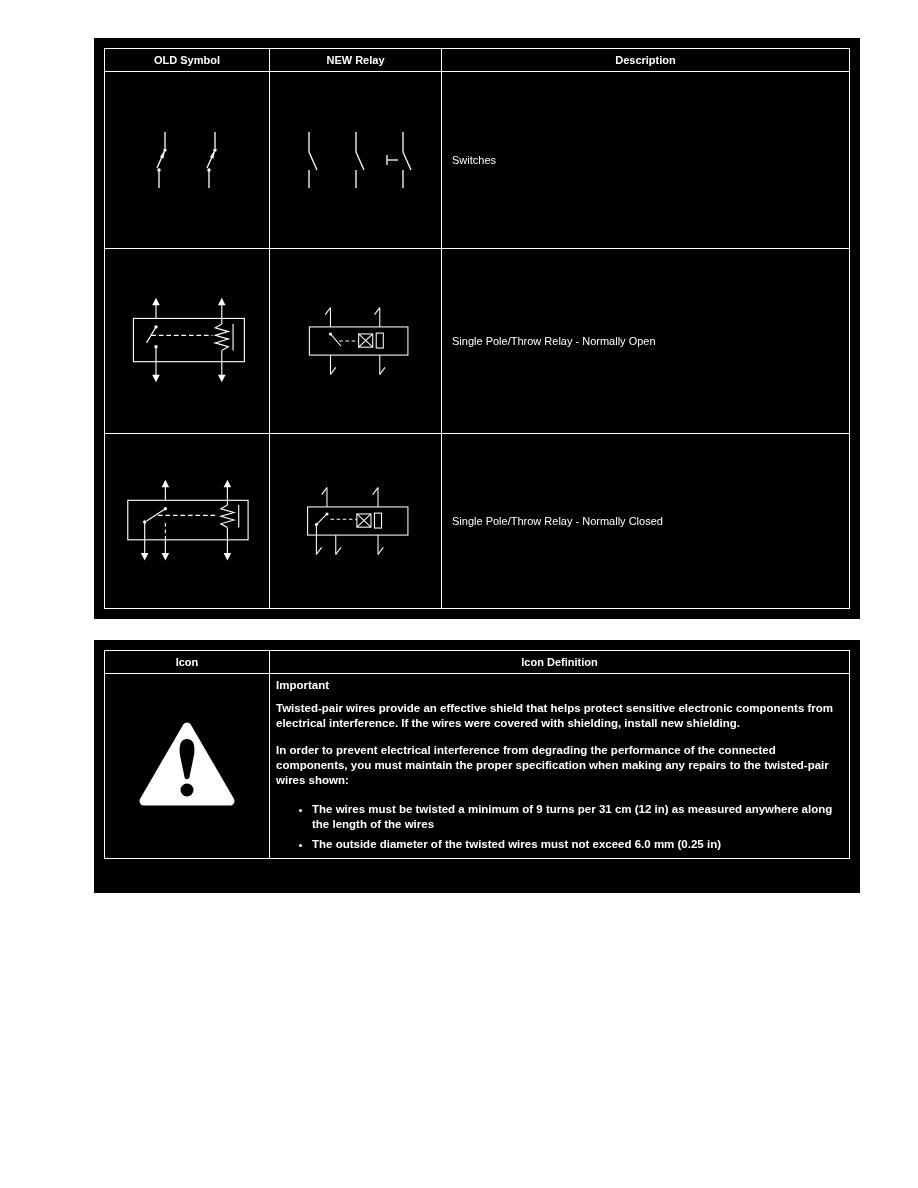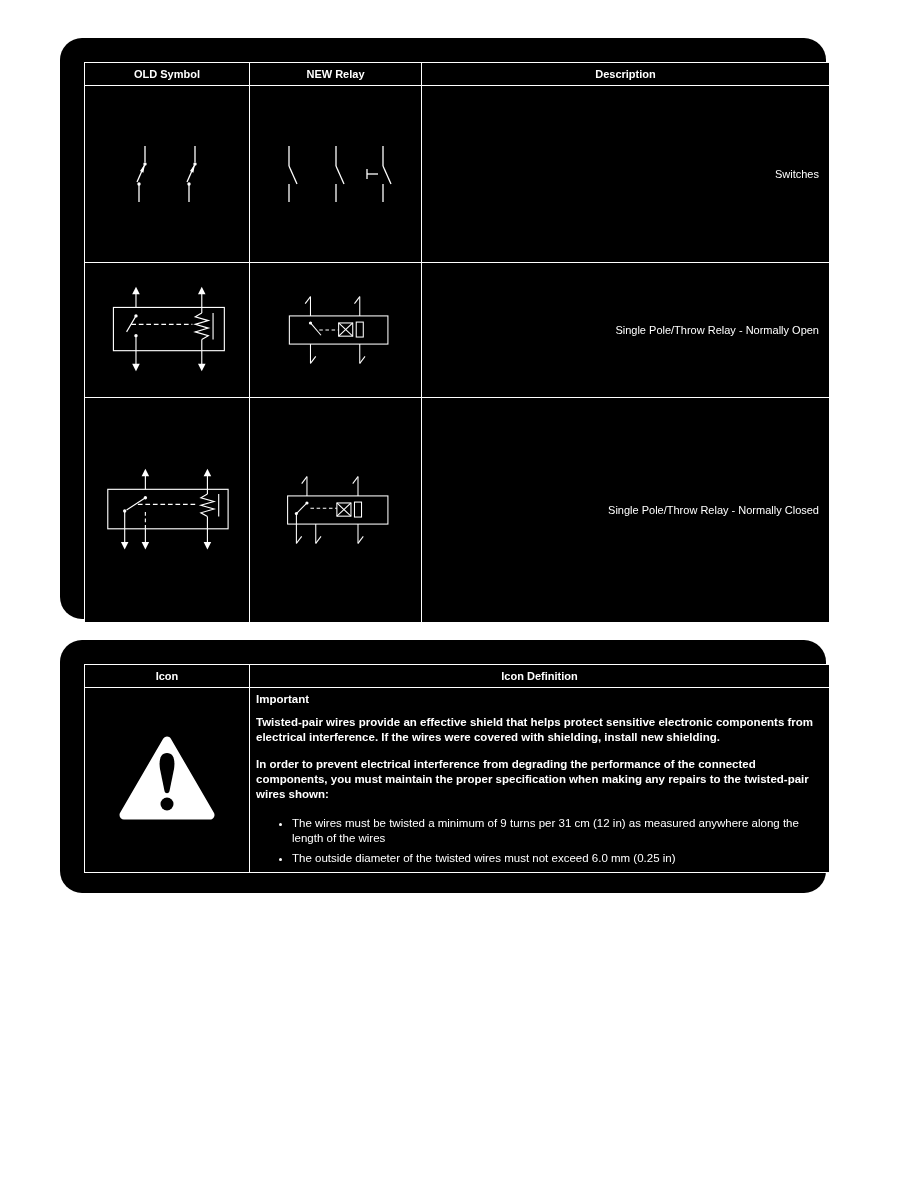--- a/index.html
+++ b/index.html
@@ -5,25 +5,24 @@
   html,body { margin:0; padding:0; background:#ffffff; }
   .page {
     position: relative;
     width: 918px; height: 1188px;
     background: #ffffff;
     font-family: "Liberation Sans", sans-serif;
     overflow: hidden;
   }
   .black-panel {
     position: absolute;
-    left: 60px;
+    left: 94px;
     background: #000000;
     box-sizing: border-box;
-    padding: 24px;
-    border-radius: 22px;
+    padding: 10px;
   }
   .panel1 { top: 38px; width: 766px; height: 581px; }
   .panel2 { top: 640px; width: 766px; height: 253px; }
   table.wtable {
     border-collapse: collapse;
     table-layout: fixed;
     width: 746px;
     background: #000000;
   }
   .panel1 table.wtable { height: 561px; }
@@ -38,21 +37,21 @@
     font-weight: bold;
     text-align: center;
     vertical-align: middle;
     padding: 1px 2px;
   }
   td.symcell {
     text-align: center;
     vertical-align: middle;
   }
   td.desccell {
-    text-align: right;
+    text-align: left;
     vertical-align: middle;
     font-size: 11px;
     font-weight: normal;
     padding: 2px 10px;
   }
   td.iconcell {
     text-align: center;
     vertical-align: middle;
   }
   td.defcell {
@@ -63,21 +62,21 @@
   }
   td.defcell p {
     margin: 0 0 12px 0;
     font-weight: bold;
     color: #ffffff;
   }
   td.defcell p.def-title { margin-bottom: 8px; }
   td.defcell ul {
     margin: 14px 0 0 36px;
     padding: 0;
-    font-weight: normal;
+    font-weight: bold;
     color: #ffffff;
   }
   td.defcell li { margin-bottom: 5px; }
   svg.sym { display: block; margin: 0 auto; }
 </style>
 </head>
 <body>
 
 <div class="page">
 
@@ -131,21 +130,21 @@
                   <line x1="122" y1="24" x2="130" y2="42"></line>
                   <line x1="122" y1="42" x2="122" y2="60"></line>
                 <line x1="106" y1="32" x2="117" y2="32"></line>
                   <line x1="106" y1="27" x2="106" y2="37"></line>
               </g>
             </svg>
           </td>
           <td class="desccell">Switches</td>
         </tr>
 
-        <tr style="height:135px">
+        <tr style="height:185px">
           <td class="symcell">
             <svg class="sym" viewBox="0 0 170 100" width="160" height="94">
               <g stroke="#fff" stroke-width="1.2" fill="none">
                 <rect x="28" y="26" width="118" height="46"></rect>
                 <line x1="52" y1="26" x2="52" y2="10"></line>
                   <line x1="122" y1="26" x2="122" y2="10"></line>
                 <line x1="52" y1="72" x2="52" y2="88"></line>
                   <line x1="122" y1="72" x2="122" y2="88"></line>
                 <line x1="52" y1="35" x2="42" y2="52"></line>
                 <line x1="52" y1="56" x2="52" y2="72"></line>

